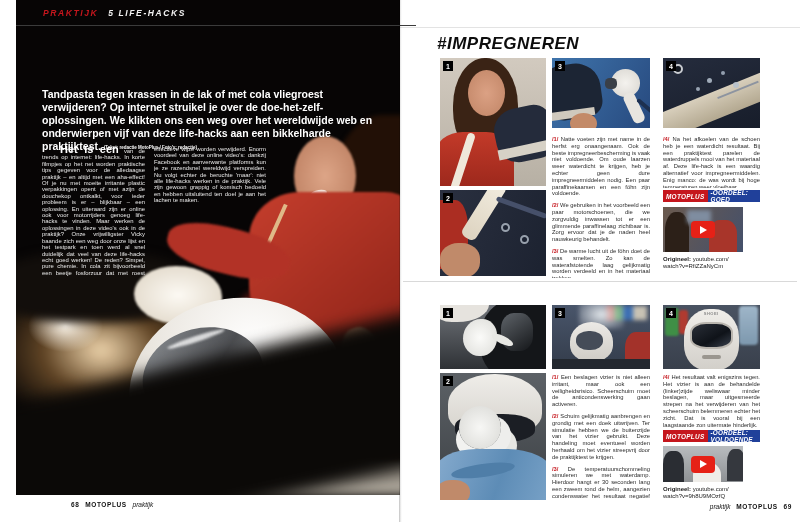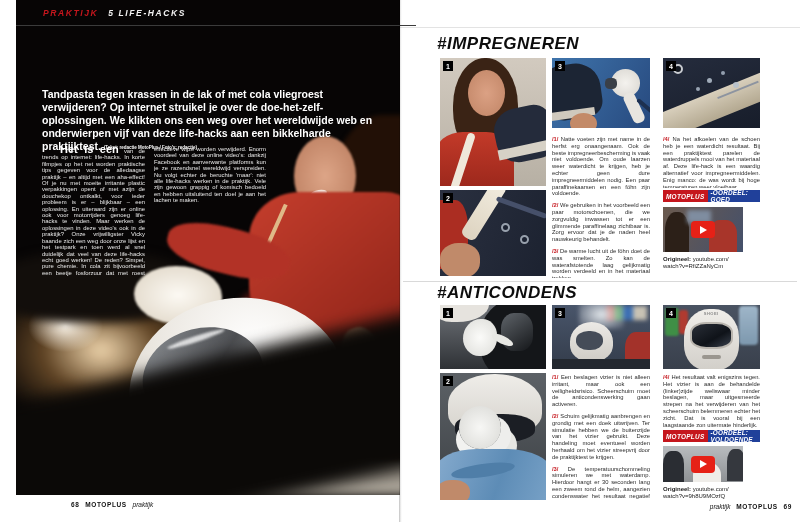--- a/index.html
+++ b/index.html
@@ -195,21 +195,20 @@
       <div class="play-btn"></div>
     </div>
     <div class="source" style="left:263px;top:256px;width:97px;">
       <span class="s-label">Origineel:</span>
       <span>youtube.com/</span><br>
       <span>watch?v=RfiZZaNyCm</span>
     </div>
 
     <div class="divider"></div>
 
-    <h2 class="sec-heading h-anticondens">#ANTICONDENS</h2>
 
     <div class="photo" style="left:40px;top:305px;width:106px;height:64px;background:linear-gradient(#70747a,#2e3135);">
       <div class="pnum">1</div>
       <div style="left:38%;top:-10%;width:75%;height:130%;background:#141619;border-radius:45% 0 0 45%;"></div>
       <div style="left:58%;top:12%;width:30%;height:60%;background:linear-gradient(145deg,rgba(170,178,186,.5),rgba(20,22,25,0));border-radius:40%;"></div>
       <div style="left:22%;top:22%;width:32%;height:58%;background:radial-gradient(#fbfbf9,#dcdcd8);border-radius:55% 45% 50% 50%;"></div>
       <div style="left:48%;top:48%;width:22%;height:12%;background:#e8e8e4;border-radius:50%;transform:rotate(25deg);"></div>
       <div style="left:-4%;top:-18%;width:50%;height:45%;background:#e6e3de;border-radius:0 0 60% 30%;"></div>
     </div>
 

